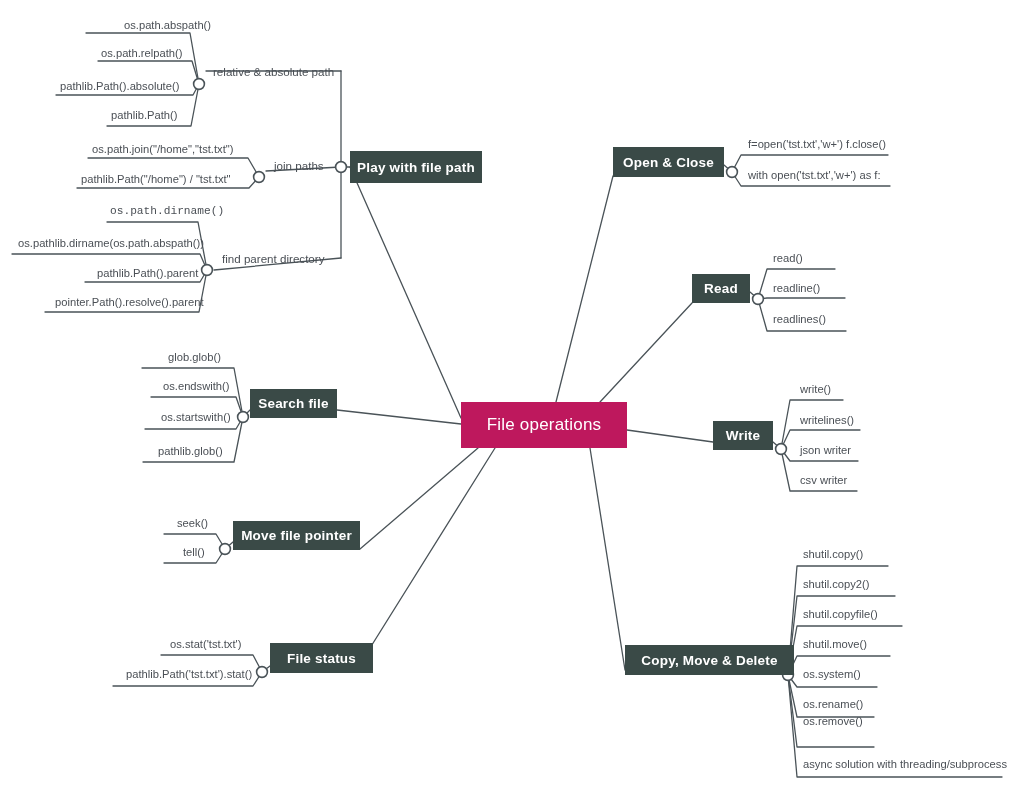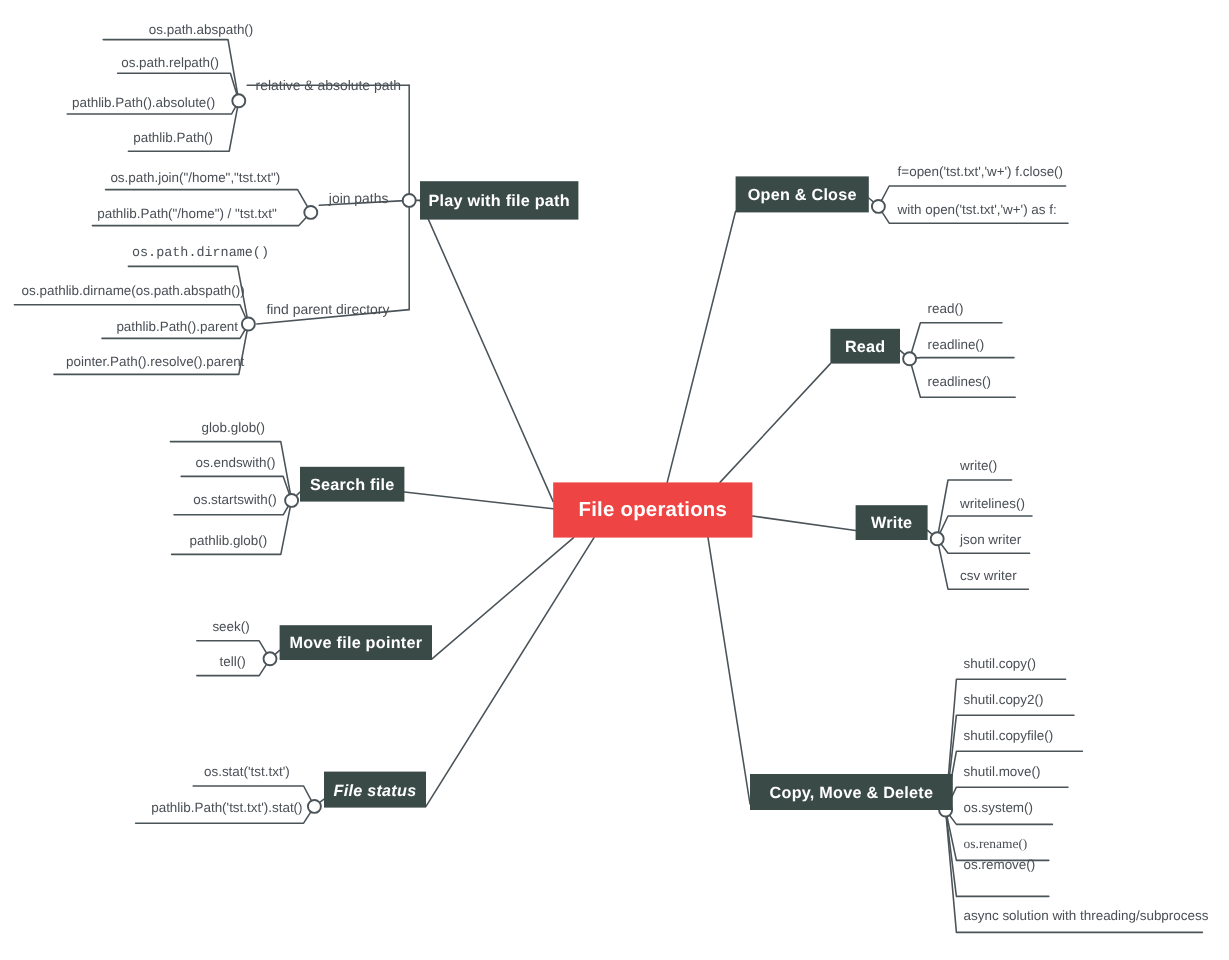--- a/index.html
+++ b/index.html
@@ -35,23 +35,23 @@
     font-weight: bold;
     letter-spacing: 0.2px;
     white-space: nowrap;
   }
   .node-dark {
     background: #3a4a47;
     font-size: 13.5px;
     padding: 0 28px;
   }
   .node-root {
-    background: #ef4444;
+    background: #be185d;
     font-size: 17px;
-    font-weight: bold;
+    font-weight: normal;
     padding: 12px 14px;
   }
   .leaf-label {
     position: absolute;
     color: #4a4f55;
     font-size: 11.2px;
     white-space: nowrap;
     line-height: 1;
   }
   .branch-label {
@@ -161,21 +161,21 @@
   </svg>
 
   <div class="node-box node-root" style="left:461px; top:402px; width:166px; height:46px;">File operations</div>
 
   <div class="node-box node-dark" style="left:350px; top:151px; width:132px; height:32px;">Play with file path</div>
 
   <div class="node-box node-dark" style="left:250px; top:389px; width:87px; height:29px;">Search file</div>
 
   <div class="node-box node-dark" style="left:233px; top:521px; width:127px; height:29px;">Move file pointer</div>
 
-  <div class="node-box node-dark" style="left:270px; top:643px; width:85px; height:30px;font-style:italic;">File status</div>
+  <div class="node-box node-dark" style="left:270px; top:643px; width:103px; height:30px;">File status</div>
 
   <div class="node-box node-dark" style="left:613px; top:147px; width:111px; height:30px;">Open &amp; Close</div>
 
   <div class="node-box node-dark" style="left:692px; top:274px; width:58px; height:29px;">Read</div>
 
   <div class="node-box node-dark" style="left:713px; top:421px; width:60px; height:29px;">Write</div>
 
   <div class="node-box node-dark" style="left:625px; top:645px; width:169px; height:30px;">Copy, Move &amp; Delete</div>
 
   <div class="branch-label" style="left:213px; top:66px;">relative &amp; absolute path</div>
@@ -218,17 +218,17 @@
   <div class="leaf-label" style="left:800px; top:384px;">write()</div>
   <div class="leaf-label" style="left:800px; top:415px;">writelines()</div>
   <div class="leaf-label" style="left:800px; top:445px;">json writer</div>
   <div class="leaf-label" style="left:800px; top:475px;">csv writer</div>
 
   <div class="leaf-label" style="left:803px; top:549px;">shutil.copy()</div>
   <div class="leaf-label" style="left:803px; top:579px;">shutil.copy2()</div>
   <div class="leaf-label" style="left:803px; top:609px;">shutil.copyfile()</div>
   <div class="leaf-label" style="left:803px; top:639px;">shutil.move()</div>
   <div class="leaf-label" style="left:803px; top:669px;">os.system()</div>
-  <div class="leaf-label" style="left:803px; top:699px;font-family:Liberation Serif, serif;">os.rename()</div>
+  <div class="leaf-label" style="left:803px; top:699px;">os.rename()</div>
   <div class="leaf-label" style="left:803px; top:716px;">os.remove()</div>
   <div class="leaf-label" style="left:803px; top:759px;">async solution with threading/subprocess</div>
 
 </div>
 
 </body></html>

